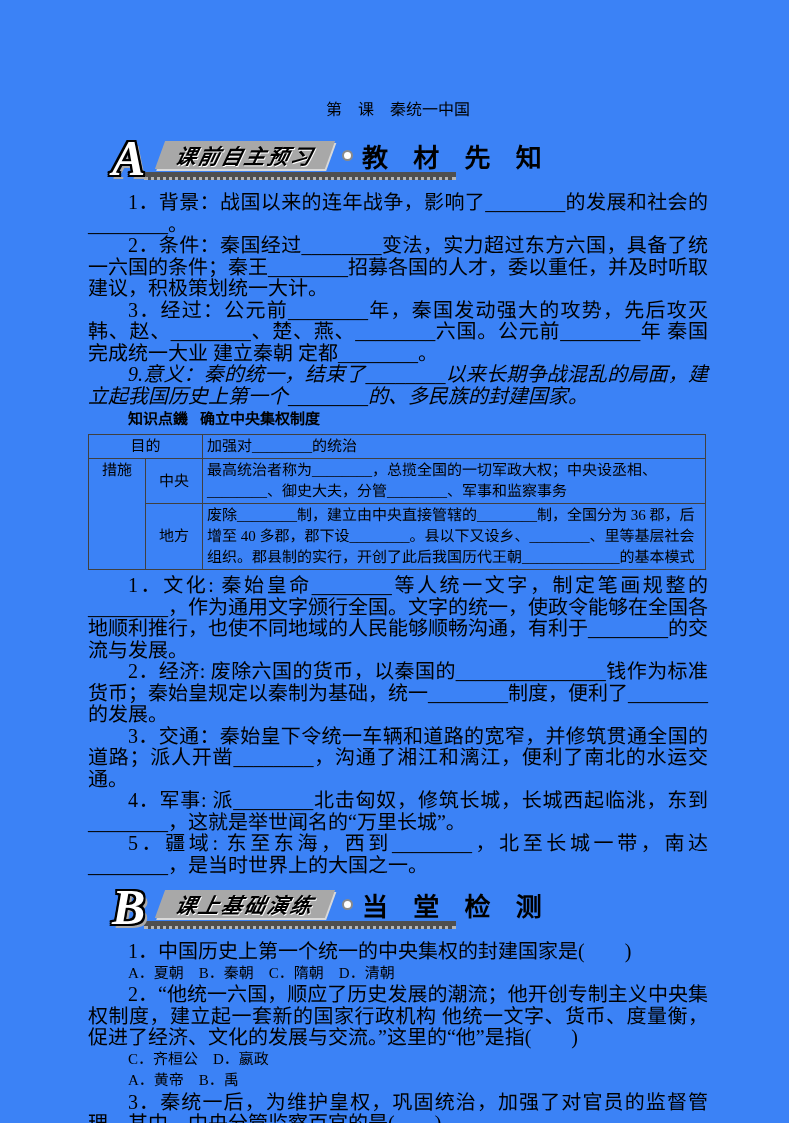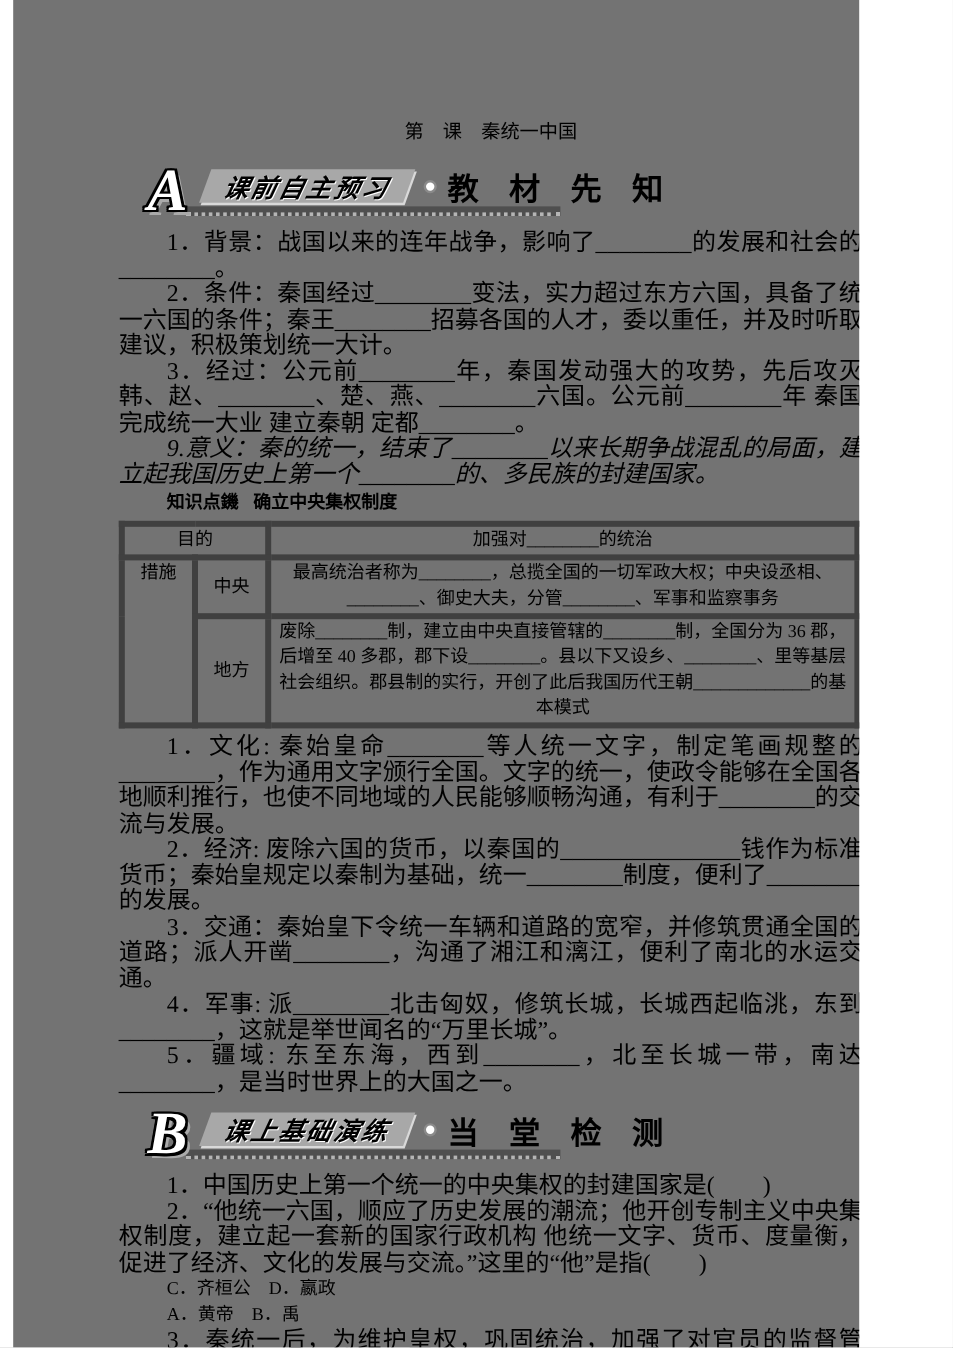--- a/index.html
+++ b/index.html
@@ -1,17 +1,17 @@
 <!DOCTYPE html>
 <html lang="zh-CN"><head>
 <meta charset="utf-8">
 <style>
   html,body{margin:0;padding:0;background:#fff;}
-  .page{position:relative;width:705px;height:1123px;background:#737373;overflow:hidden;
-        font-family:"Liberation Serif","DejaVu Serif",serif;color:#000;margin-left:11px;}
+  .page{position:relative;width:789px;height:1123px;background:#3b82f6;overflow:hidden;
+        font-family:"Liberation Serif","DejaVu Serif",serif;color:#000;}
   .content{position:absolute;left:88px;top:96px;width:620px;}
   .title{text-align:center;font-size:16px;margin:0 0 16px 0;}
   
   .banner{position:relative;height:50px;margin:2px 0 6px 24px;}
   .b-letter{position:absolute;left:0;top:-2px;z-index:3;
             font-family:"Liberation Serif",serif;font-weight:bold;font-style:italic;
             font-size:50px;line-height:48px;color:#fff;
             text-shadow:-2px -2px 0 #000,2px -2px 0 #000,-2px 2px 0 #000,2px 2px 0 #000,
                         -2px 0 0 #000,2px 0 0 #000,0 -2px 0 #000,0 2px 0 #000,4px 4px 0 #aaa;}
   .b-row{position:absolute;left:48px;top:4px;height:30px;display:flex;align-items:center;z-index:2;}
@@ -28,24 +28,24 @@
          border-bottom:3px dotted #b5b5b5;z-index:1;}
   
   .kp{font-weight:bold;font-size:15px;line-height:21px;margin:2px 0 1px 40px;}
   .kp .badge{margin-right:12px;}
   .para{margin:0;font-size:20px;line-height:21.5px;text-indent:40px;text-align:justify;}
   .kai{font-style:italic;}
   .opts{margin:0 0 0 40px;font-size:15px;line-height:21.5px;text-indent:0;}
   
   table.kz{border-collapse:collapse;width:618px;margin:4px 0 5px 0;
            font-size:15px;line-height:21px;}
-  table.kz td{border:5px solid #404040;padding:1px 4px;}
+  table.kz td{border:1px solid #404040;padding:1px 4px;}
   td.lbl{text-align:center;vertical-align:middle;width:48px;}
   td.vtop{vertical-align:top;padding-top:3px;}
-  td.ctr{text-align:center;vertical-align:middle;}
+  td.ctr{text-align:left;vertical-align:middle;}
 </style>
 </head>
 <body>
 
 <div class="page">
   <div class="content">
 
     <p class="title">第　课　秦统一中国</p>
 
     <div class="banner">
@@ -104,20 +104,21 @@
         <span class="b-band">
             <span class="b-band-text">课上基础演练</span>
           </span>
         <span class="b-bullet"></span>
         <span class="b-tail">当 堂 检 测</span>
       </div>
       <div class="b-bar"></div>
     </div>
 
     <p class="para">1．中国历史上第一个统一的中央集权的封建国家是(　　)</p>
+    <p class="opts">A．夏朝　B．秦朝　C．隋朝　D．清朝</p>
     <p class="para">2．“他统一六国，顺应了历史发展的潮流；他开创专制主义中央集权制度，建立起一套新的国家行政机构 他统一文字、货币、度量衡，促进了经济、文化的发展与交流。”这里的“他”是指(　　)</p>
     <p class="opts">C．齐桓公　D．嬴政</p>
     <p class="opts">A．黄帝　B．禹</p>
     <p class="para">3．秦统一后，为维护皇权，巩固统治，加强了对官员的监督管理。其中，中央分管监察百官的是(　　)</p>
     <p class="opts">A. 博士　B. 丞相</p>
     <p class="opts">C. 太尉　D. 御史大夫</p>
 
   </div>
 </div>
 

